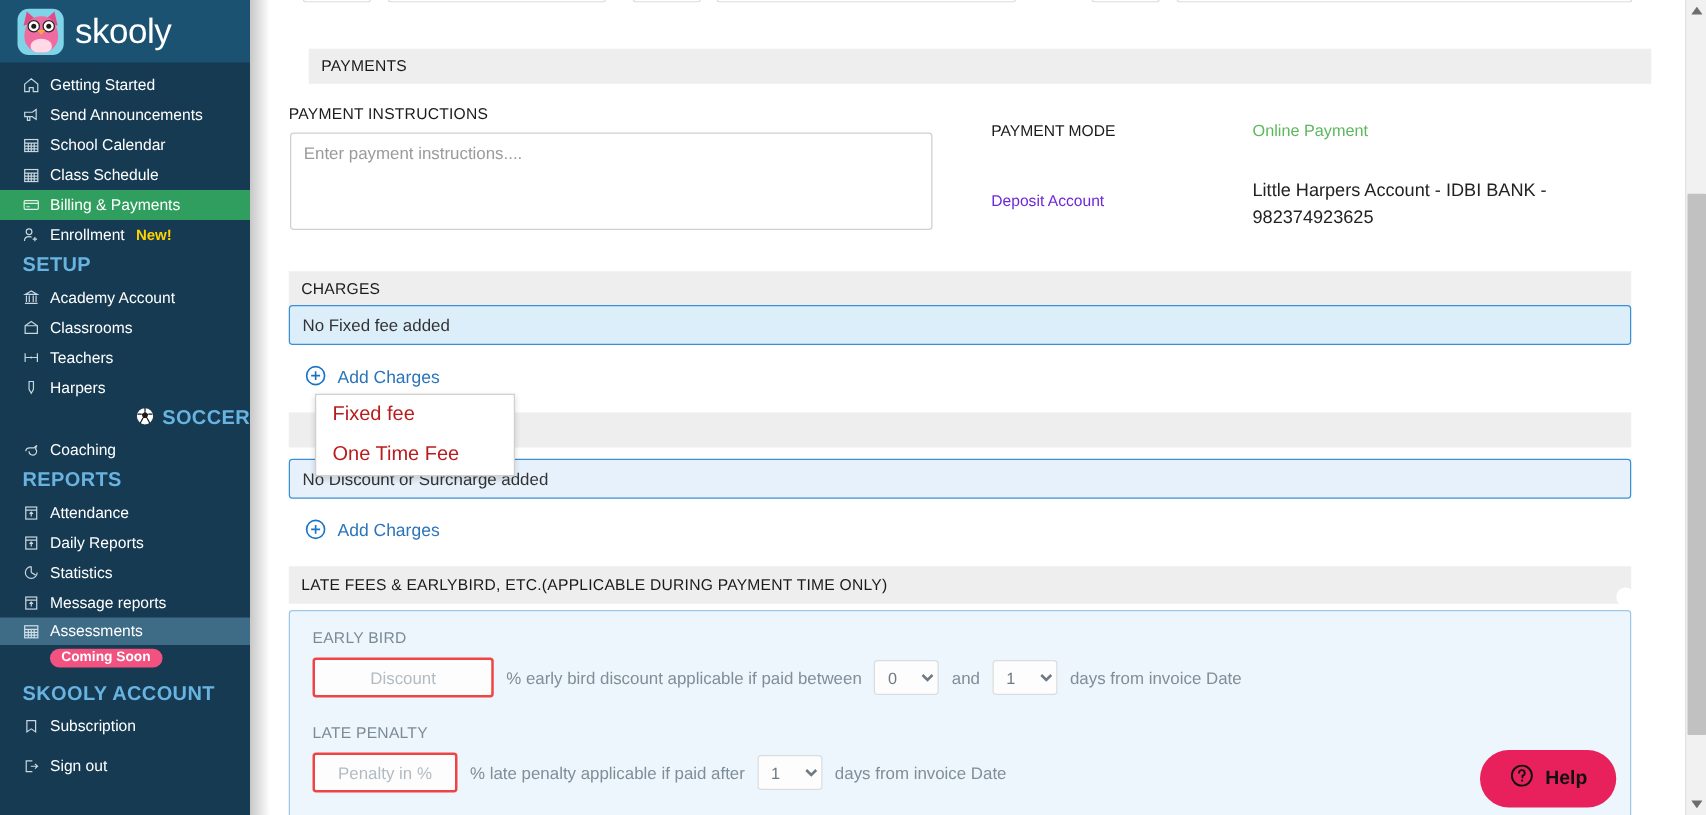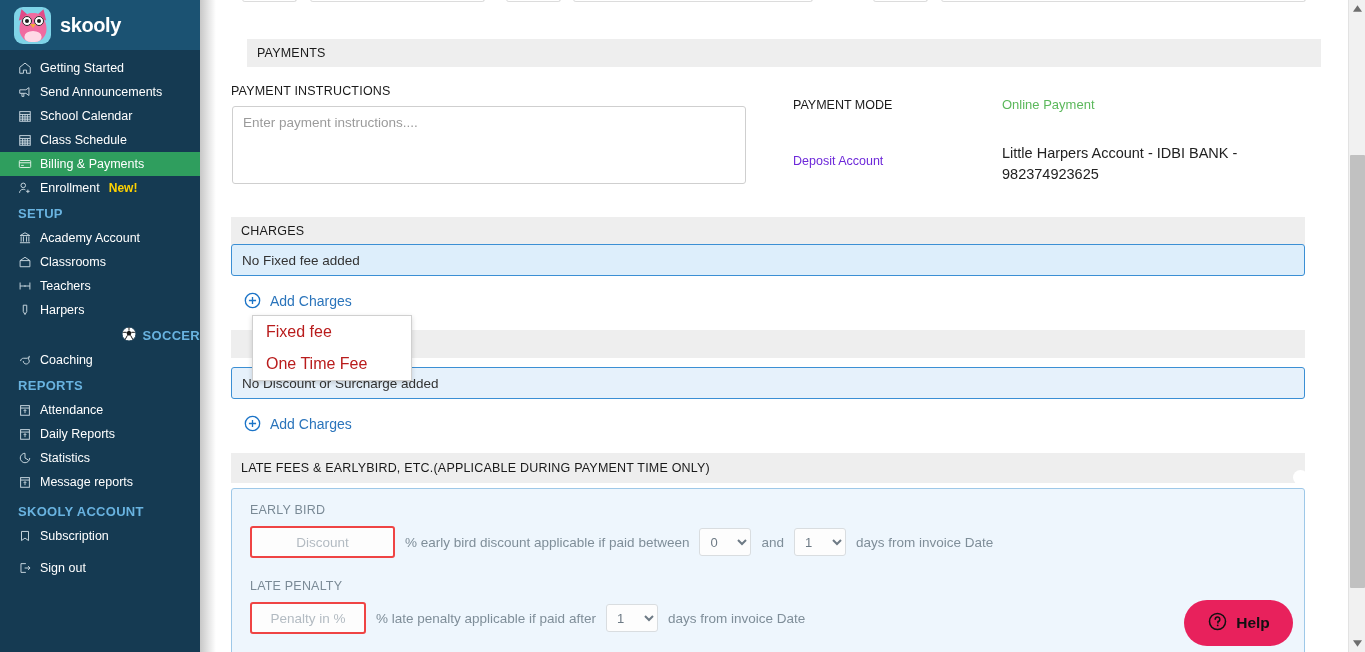--- a/index.html
+++ b/index.html
@@ -80,41 +80,41 @@
     border-right: 3px solid transparent;
     border-top: 4px solid #f4a93c;
   }
   .owl-belly {
     position: absolute; left: 50%; bottom: 2px;
     transform: translateX(-50%);
     width: 17px; height: 11px;
     background: #ffd9e6; border-radius: 50% 50% 40% 40%;
   }
   .brand-name {
-    font-size: 20px; font-weight: bold; color: #ffffff;
+    font-size: 28px; font-weight: normal; color: #ffffff;
     margin-left: 9px; letter-spacing: -0.4px;
   }
 
   .nav-item {
     display: flex; align-items: center;
     height: 24px; padding-left: 18px;
     font-size: 12.5px; color: #ffffff;
     cursor: pointer; white-space: nowrap;
   }
   .nav-item .ico {
     width: 22px; flex: none;
     display: inline-flex; align-items: center; justify-content: flex-start;
     color: #c9d7e0;
   }
   .nav-item.active { background: #2f9e5e; }
   .nav-item.active2 { background: #3e6b86; }
   .nav-label { line-height: 1; }
   .nav-group {
     padding-left: 18px;
-    font-size: 13px; color: #69b3e0; font-weight: bold;
+    font-size: 16px; color: #69b3e0; font-weight: bold;
     letter-spacing: 0.3px;
     display: flex; align-items: center; height: 26px;
   }
   .nav-group.with-icon { padding-left: 18px; justify-content: flex-end; }
   .badge-new {
     color: #ffd200; font-weight: bold; font-size: 12px; margin-left: 9px;
   }
   .badge-soon {
     display: inline-block;
     background: #f2527f; color: #ffffff;
@@ -456,20 +456,32 @@
     <div class="nav-item">
       <span class="ico">
         <svg width="14" height="14" viewBox="0 0 16 16" fill="none" stroke="#c9d7e0" stroke-width="1.1">
           <rect x="3" y="3" width="10" height="11"></rect>
             <path d="M3 5.8h10M8 7.6v4M6.4 9.2 8 7.6l1.6 1.6"></path>
         </svg>
       </span>
       <span class="nav-label">Message reports</span>
     </div>
 
+    <div class="active2 nav-soon-wrap">
+      <div class="nav-item active2" style="height:22px">
+        <span class="ico">
+          <svg width="14" height="14" viewBox="0 0 16 16" fill="none" stroke="#cfe0ea" stroke-width="1.1">
+            <rect x="2" y="3" width="12" height="11"></rect>
+              <path d="M2 6.2h12M5.3 6.2v7.8M8 6.2v7.8M10.7 6.2v7.8M2 9h12M2 11.6h12"></path>
+          </svg>
+        </span>
+        <span class="nav-label">Assessments</span>
+      </div>
+      <span class="badge-soon">Coming Soon</span>
+    </div>
 
     <div class="nav-group" style="margin-top:4px">SKOOLY ACCOUNT</div>
 
     <div class="nav-item">
       <span class="ico">
         <svg width="14" height="14" viewBox="0 0 16 16" fill="none" stroke="#c9d7e0" stroke-width="1.1">
           <path d="M4 2.8h8v10.4L8 10.4l-4 2.8z"></path>
         </svg>
       </span>
       <span class="nav-label">Subscription</span>

